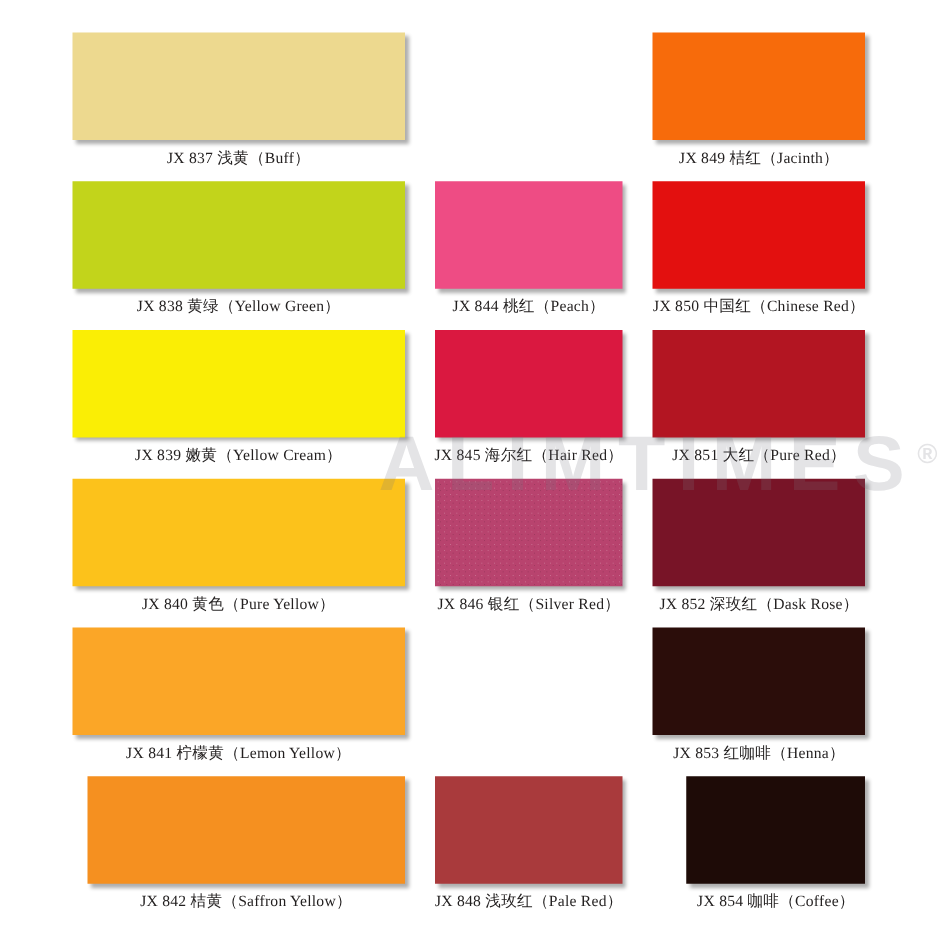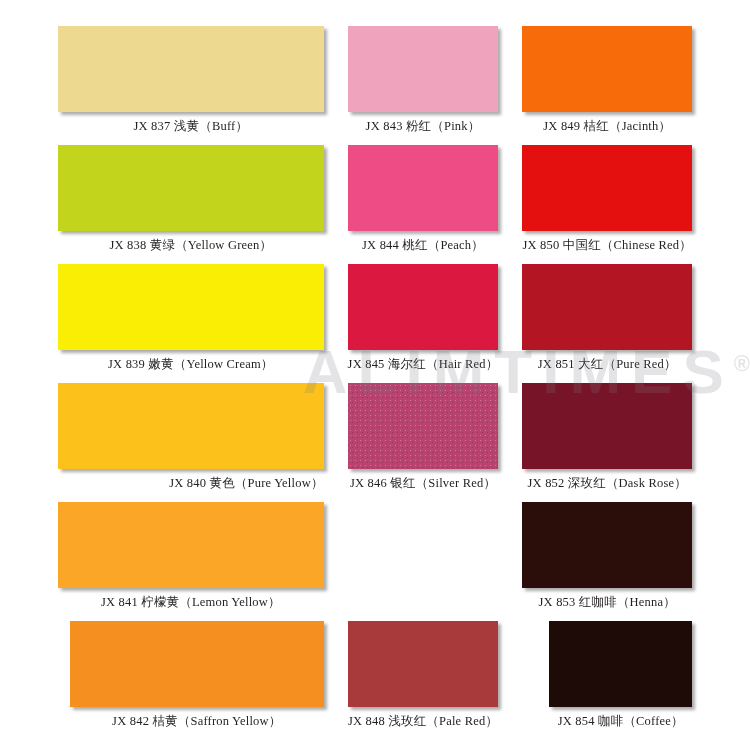--- a/index.html
+++ b/index.html
@@ -108,35 +108,31 @@
         <div class="swatch-caption">JX 837 浅黄（Buff）</div>
       </div>
       <div class="swatch-cell" style="grid-area: 2 / 1;">
         <div class="swatch-chip" style="background-color: rgb(194, 212, 27);"></div>
         <div class="swatch-caption">JX 838 黄绿（Yellow Green）</div>
       </div>
       <div class="swatch-cell" style="grid-area: 3 / 1;">
         <div class="swatch-chip" style="background-color: rgb(250, 238, 5);"></div>
         <div class="swatch-caption">JX 839 嫩黄（Yellow Cream）</div>
       </div>
-      <div class="swatch-cell" style="grid-area: 4 / 1; align-items: flex-end;">
+      <div class="swatch-cell" style="grid-area: 4 / 1;">
         <div class="swatch-chip" style="background-color: rgb(252, 194, 27);"></div>
         <div class="swatch-caption">JX 840 黄色（Pure Yellow）</div>
       </div>
       <div class="swatch-cell" style="grid-area: 5 / 1;">
         <div class="swatch-chip" style="background-color: rgb(251, 166, 39);"></div>
         <div class="swatch-caption">JX 841 柠檬黄（Lemon Yellow）</div>
       </div>
       <div class="swatch-cell" style="grid-area: 6 / 1; padding-left: 12px;">
         <div class="swatch-chip" style="background-color: rgb(245, 144, 32);"></div>
         <div class="swatch-caption">JX 842 桔黄（Saffron Yellow）</div>
-      </div>
-      <div class="swatch-cell" style="grid-area: 1 / 2;">
-        <div class="swatch-chip" style="background-color: rgb(240, 163, 188);"></div>
-        <div class="swatch-caption">JX 843 粉红（Pink）</div>
       </div>
       <div class="swatch-cell" style="grid-area: 2 / 2;">
         <div class="swatch-chip" style="background-color: rgb(238, 76, 132);"></div>
         <div class="swatch-caption">JX 844 桃红（Peach）</div>
       </div>
       <div class="swatch-cell" style="grid-area: 3 / 2;">
         <div class="swatch-chip" style="background-color: rgb(218, 24, 64);"></div>
         <div class="swatch-caption">JX 845 海尔红（Hair Red）</div>
       </div>
       <div class="swatch-cell" style="grid-area: 4 / 2;">

